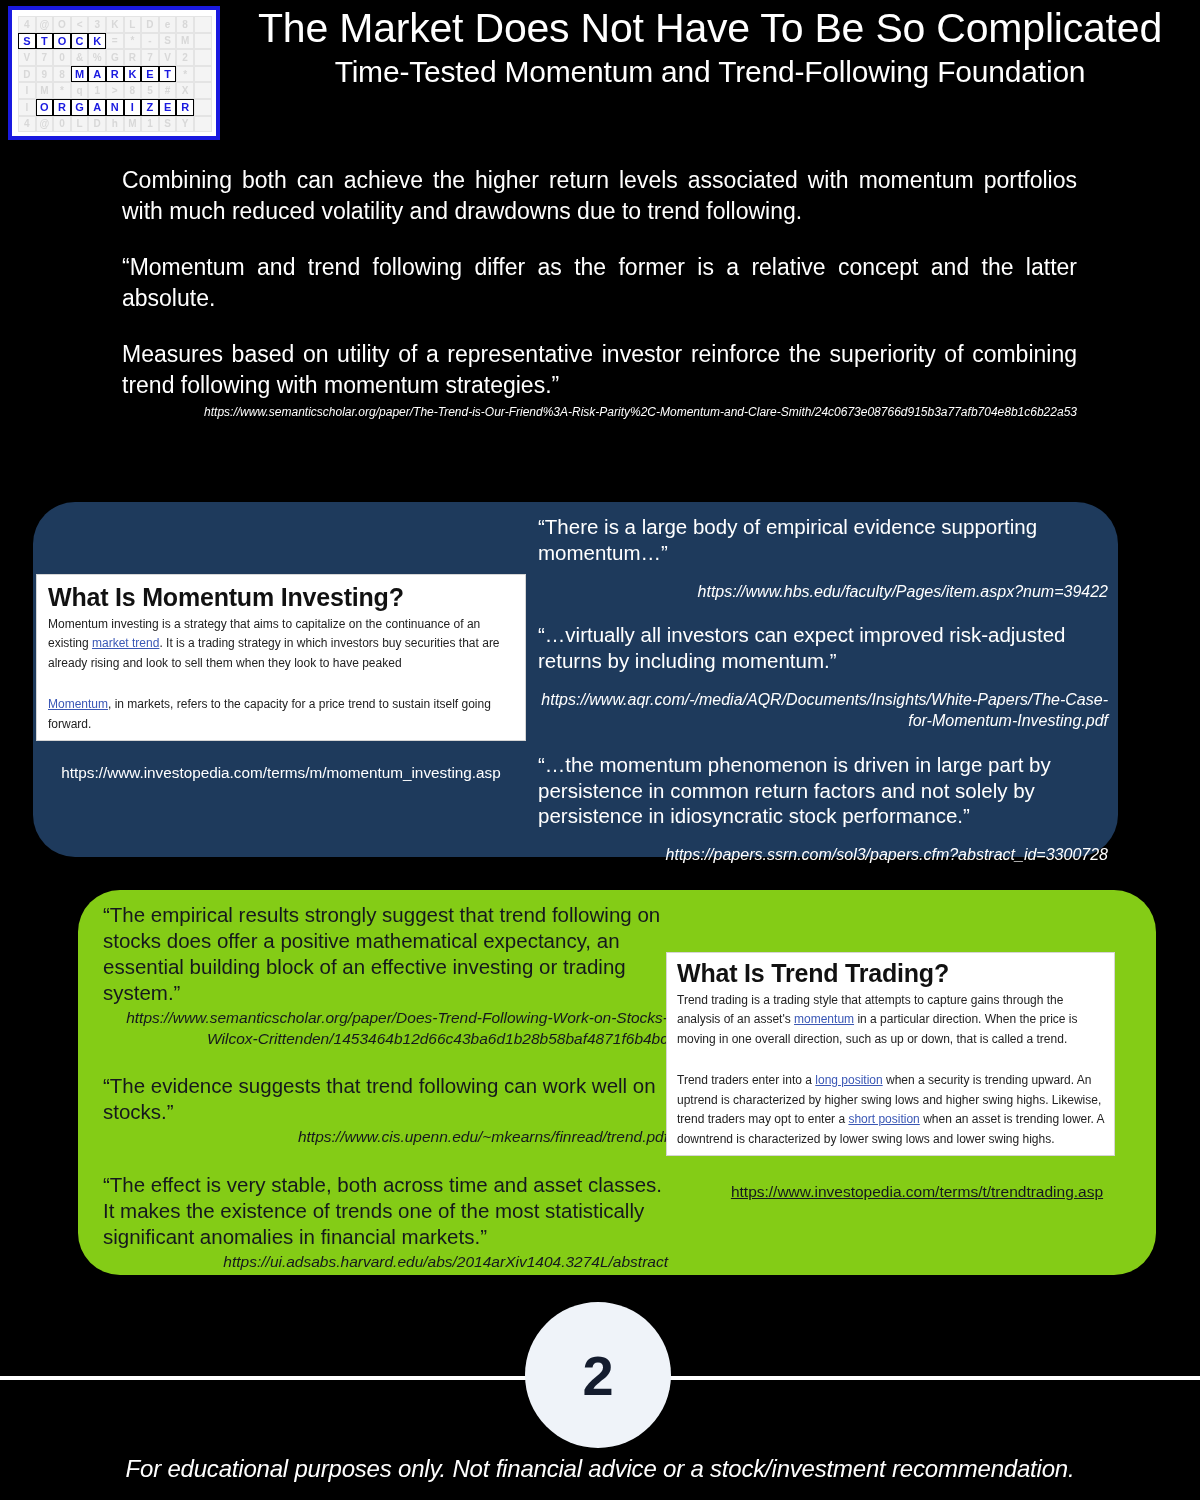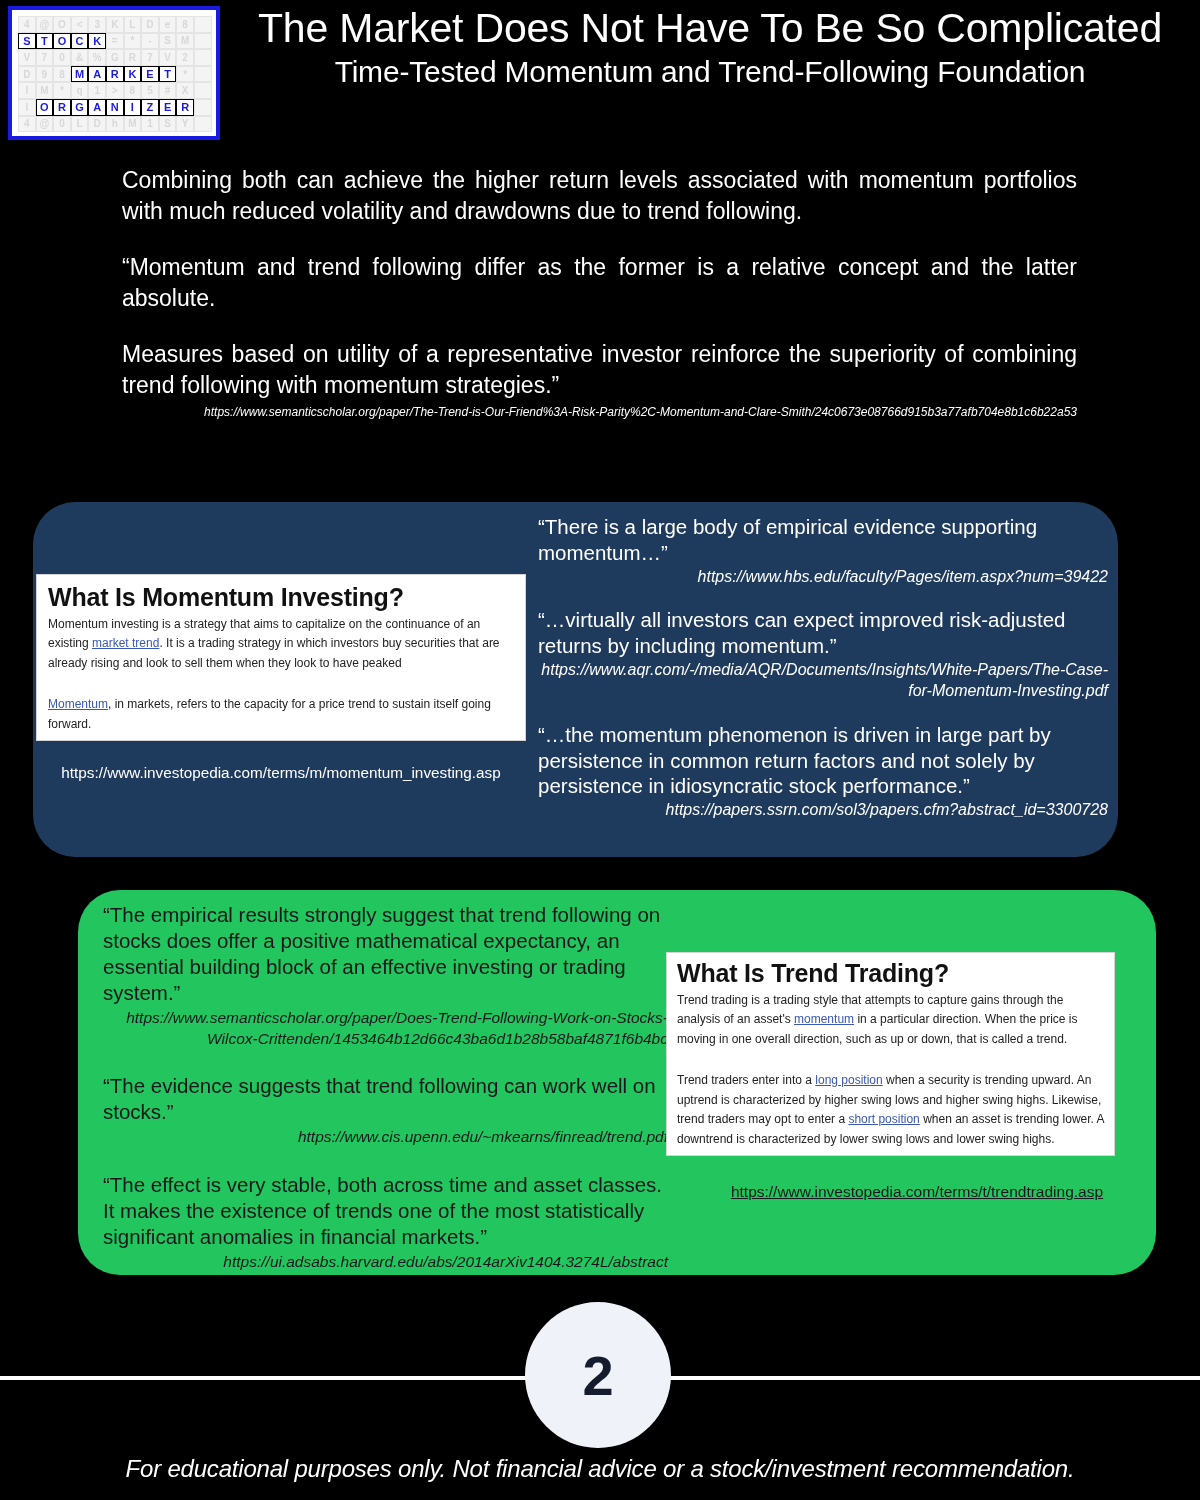--- a/index.html
+++ b/index.html
@@ -69,26 +69,26 @@
   .invest-h { font-size:25px; font-weight:700; color:#111; letter-spacing:-0.2px; margin-bottom:3px; }
   .invest-p { font-size:12px; line-height:1.62; color:#222; }
   .invest-link { color:#3a57b5; text-decoration:underline; }
   #cite-momentum {
     position:absolute; left:3px; top:262px; width:490px; text-align:center;
     font-size:15.3px; color:#fff;
   }
   #dark-quotes { position:absolute; left:505px; top:12px; width:570px; }
   .dq { margin-bottom:7px; }
   .dq-text { font-size:20.5px; line-height:1.26; color:#fff; }
-  .dq-cite { font-size:16px; font-style:italic; color:#fff; text-align:right; line-height:1.3; margin-top:1px; }
+  .dq-cite { font-size:16px; font-style:italic; color:#fff; text-align:right; line-height:1.3; margin-top:16px; }
 
   
   #panel-light {
     position:absolute; left:78px; top:890px; width:1078px; height:385px;
-    background:#22c55e; border-radius:42px;
+    background:#84cc16; border-radius:42px;
   }
   #light-quotes { position:absolute; left:25px; top:12px; width:565px; color:#15181d; }
   .lq { margin-bottom:8px; }
   .lq-text { font-size:20.5px; line-height:1.27; color:#15181d; }
   .lq-cite { font-size:15.5px; font-style:italic; color:#15181d; text-align:right; line-height:1.32; margin-top:2px; }
 
   #card-trend {
     position:absolute; left:588px; top:62px; width:449px;
     background:#fff; color:#1c1c1c; padding:6px 10px 6px 10px;
     border:1px solid #d5d5d5;

